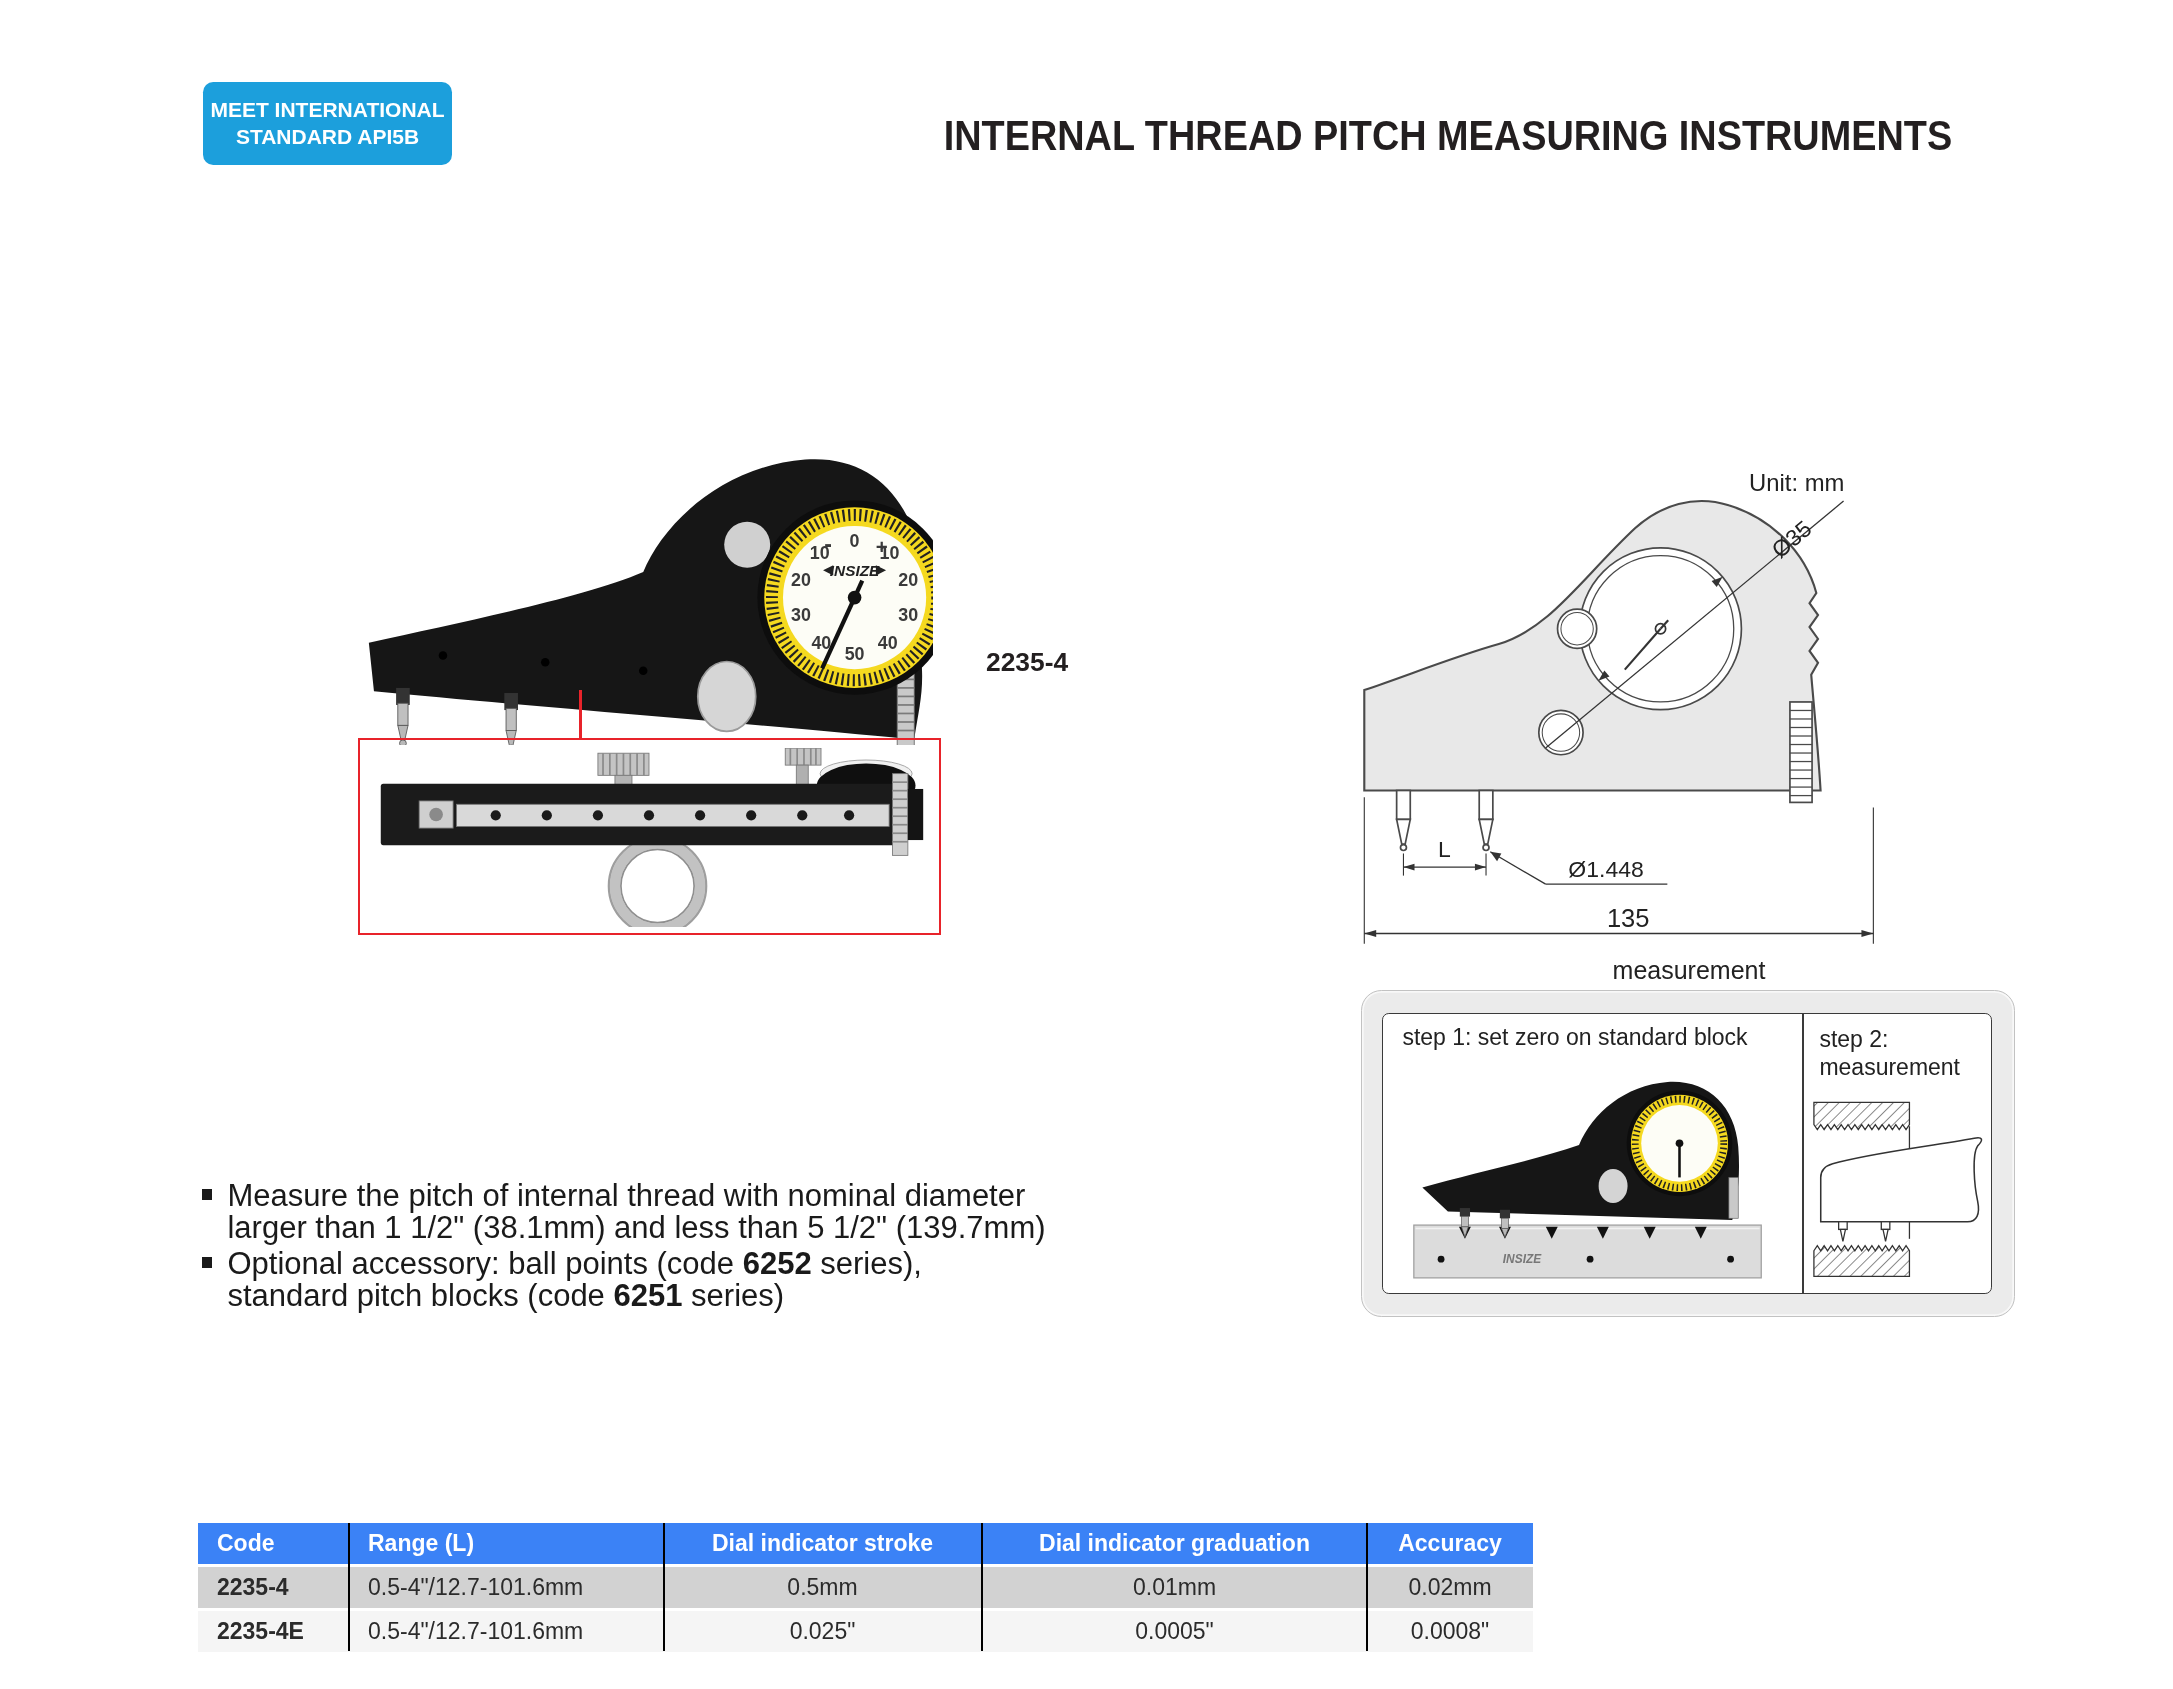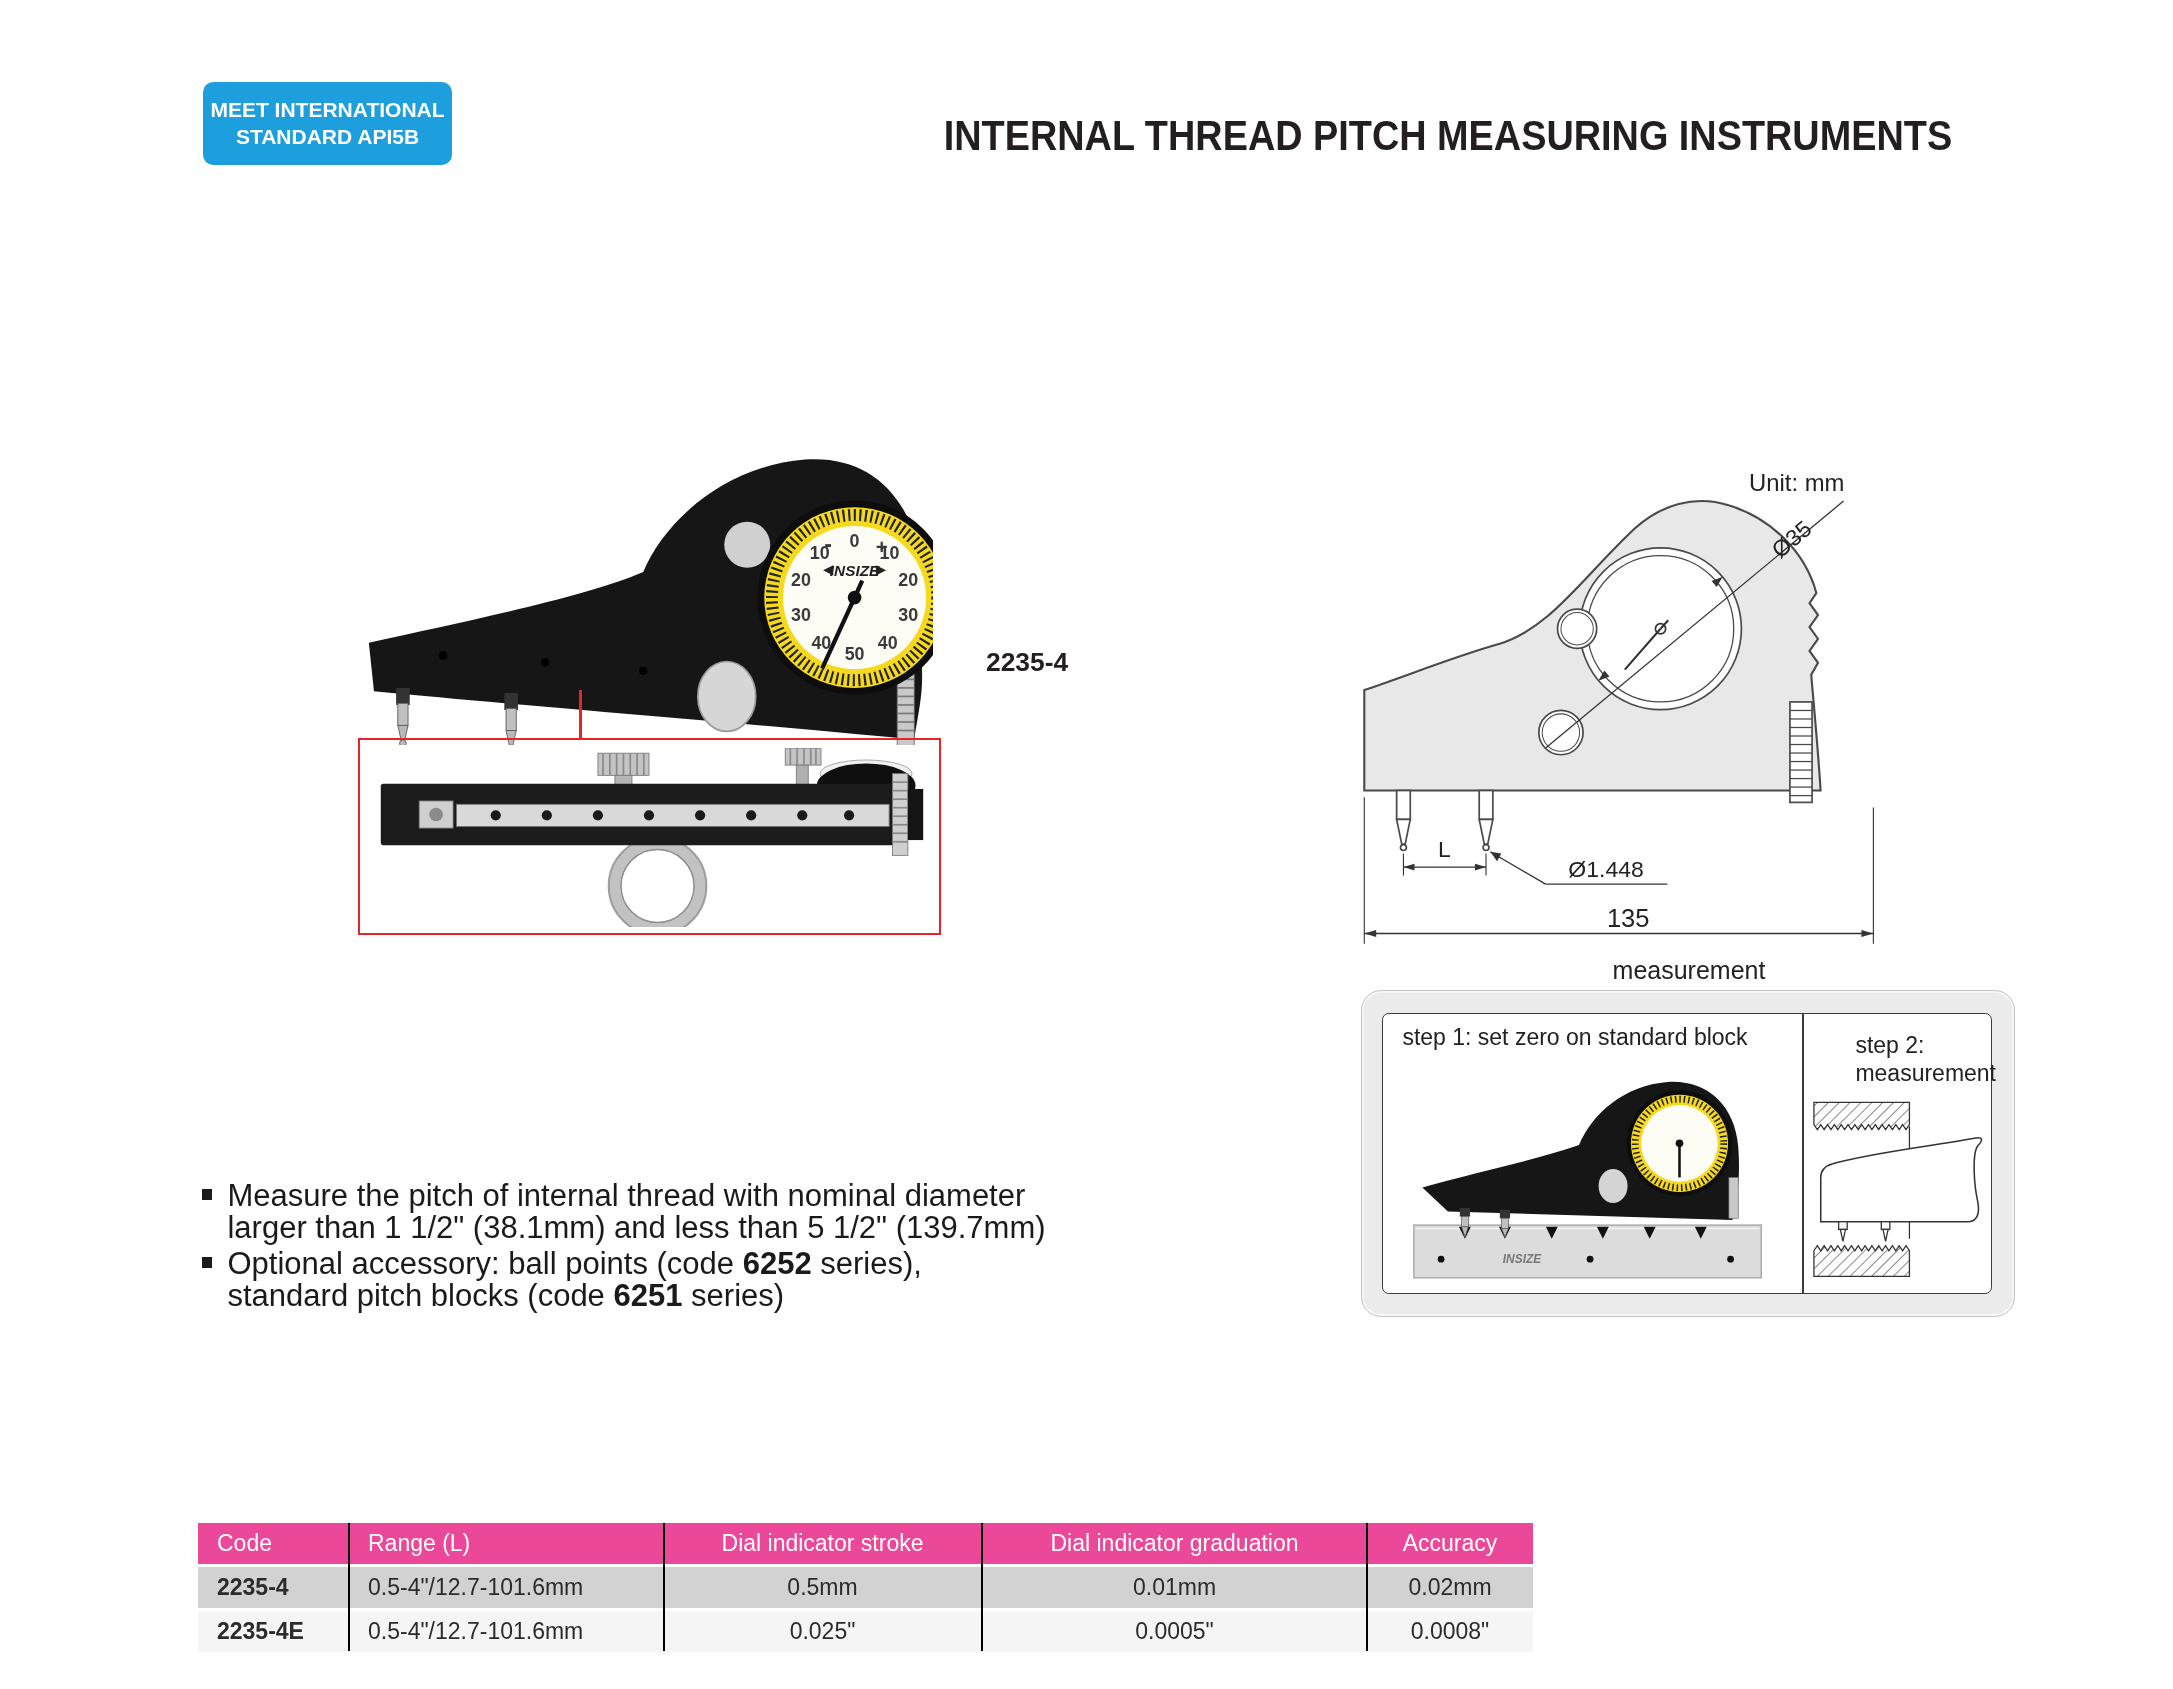--- a/index.html
+++ b/index.html
@@ -24,21 +24,21 @@
   .app-inner{background:#fff;border:1.7px solid #3a3a3a;border-radius:6.8px;}
   .app-divider{background:#3a3a3a;}
   .step-label{font-size:23px;color:#222;line-height:28px;}
   
   .feature{font-size:31px;line-height:31.5px;color:#1a1a1a;}
   .sq{width:10.2px;height:10.2px;background:#1a1a1a;display:inline-block;}
   .b{font-weight:bold;}
   
   table.spec{border-collapse:separate;border-spacing:0;table-layout:fixed;width:1335px;
              font-size:23px;}
-  table.spec th{background:#ec4899;color:#fff;font-weight:normal;height:41px;padding:0 0 0 0;}
+  table.spec th{background:#3b82f6;color:#fff;font-weight:bold;height:41px;padding:0 0 0 0;}
   table.spec td{height:39px;color:#2b2b2b;background:#d2d2d2;}
   table.spec tr.r2 td{background:#f5f5f5;}
   table.spec td,table.spec th{text-align:center;vertical-align:middle;}
   table.spec .lft{text-align:left;padding-left:19px;}
   table.spec tbody td{border-top:3.4px solid #fff;}
   .vsep{background:#000;width:1.7px;}
   .unit-label{font-size:28px;color:#222;}
 </style>
 </head>
 <body>
@@ -247,21 +247,21 @@
   <polygon points="610,548 596,544 596,552" fill="#333"></polygon>
   <text x="322" y="540" font-size="30" fill="#222" text-anchor="middle">135</text>
 </svg>
 
 <div class="abs app-head" style="left:1361px;top:956px;width:656px;">measurement</div>
 
 <div class="abs app-outer" style="left:1361px;top:990px;width:652px;height:325px;">
   <div class="abs app-inner" style="left:20.4px;top:22px;width:608px;height:279px;">
     <div class="abs app-divider" style="left:419px;top:0;width:1.7px;height:279px;"></div>
     <div class="abs step-label" style="left:19px;top:8.5px;width:392px;">step 1: set zero on standard block</div>
-    <div class="abs step-label" style="left:436px;top:17px;width:166px;margin-left:36px;">
+    <div class="abs step-label" style="left:436px;top:11px;width:166px;">
       <div>step 2:</div>
       <div>measurement</div>
     </div>
 
     <svg class="abs" style="left:6.8px;top:44px;" width="407" height="232" viewBox="0 0 478 272">
       <rect x="28" y="196" width="408" height="62" fill="#dcdcdc" stroke="#a0a0a0" stroke-width="1.5"></rect>
       <line x1="30" y1="200" x2="434" y2="200" stroke="#f2f2f2" stroke-width="2"></line>
       <g fill="#111">
         <polygon points="81,198 95,198 88,212"></polygon>
         <polygon points="128,198 142,198 135,212"></polygon>

